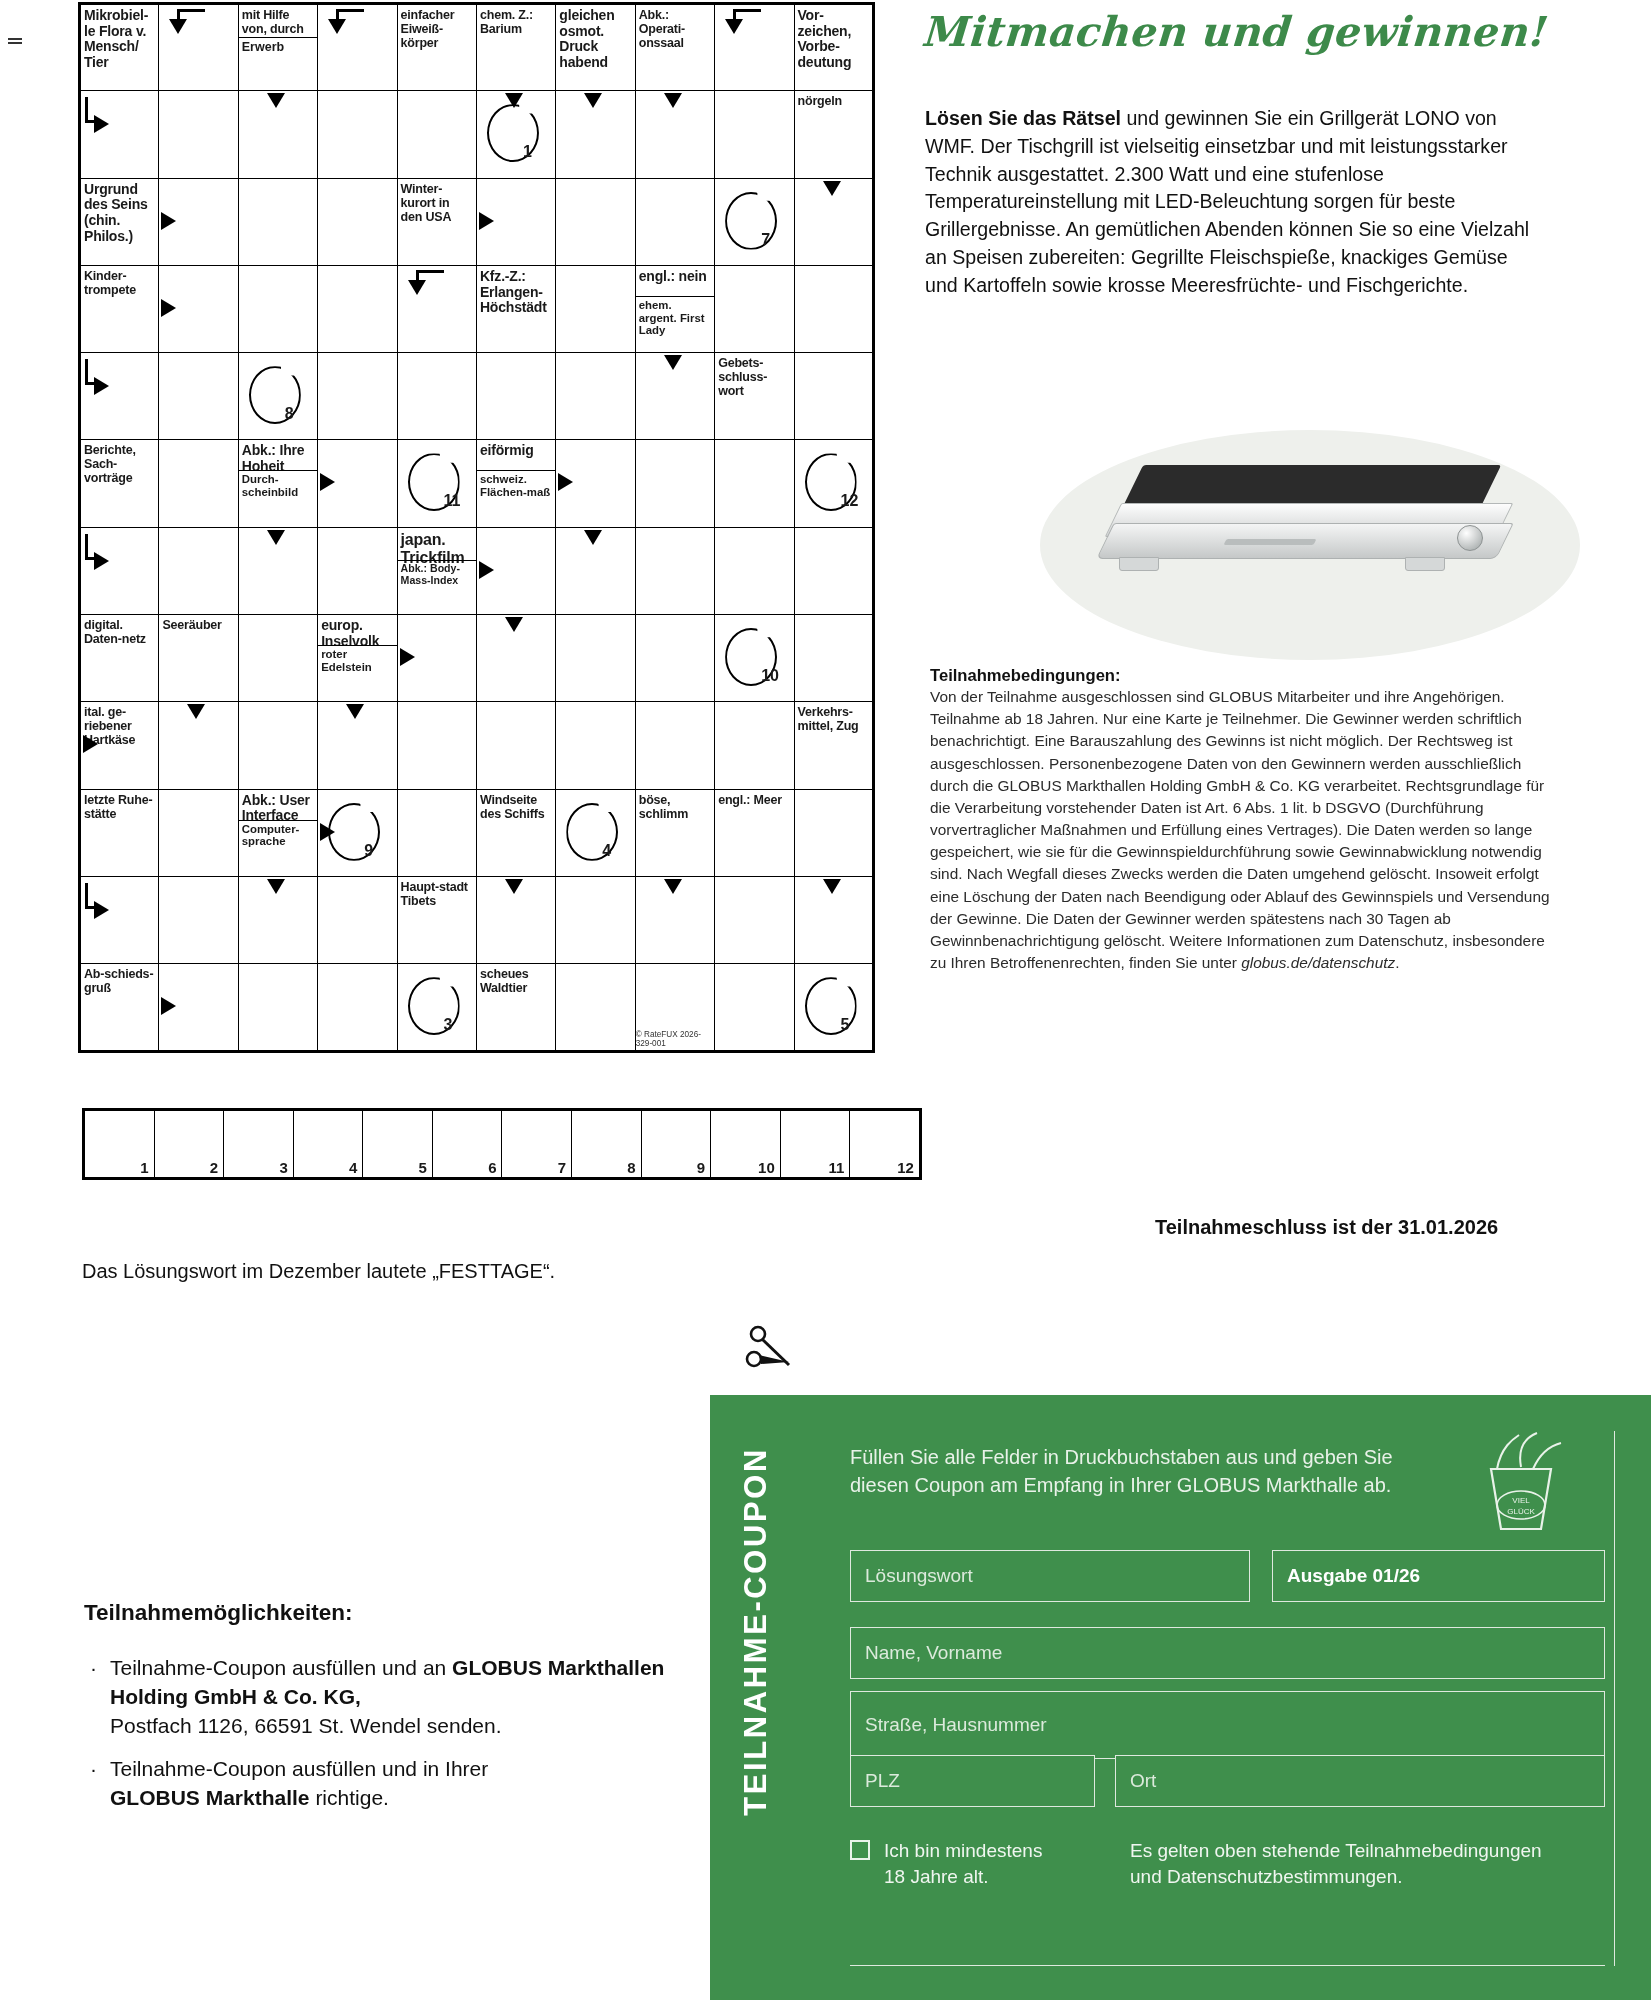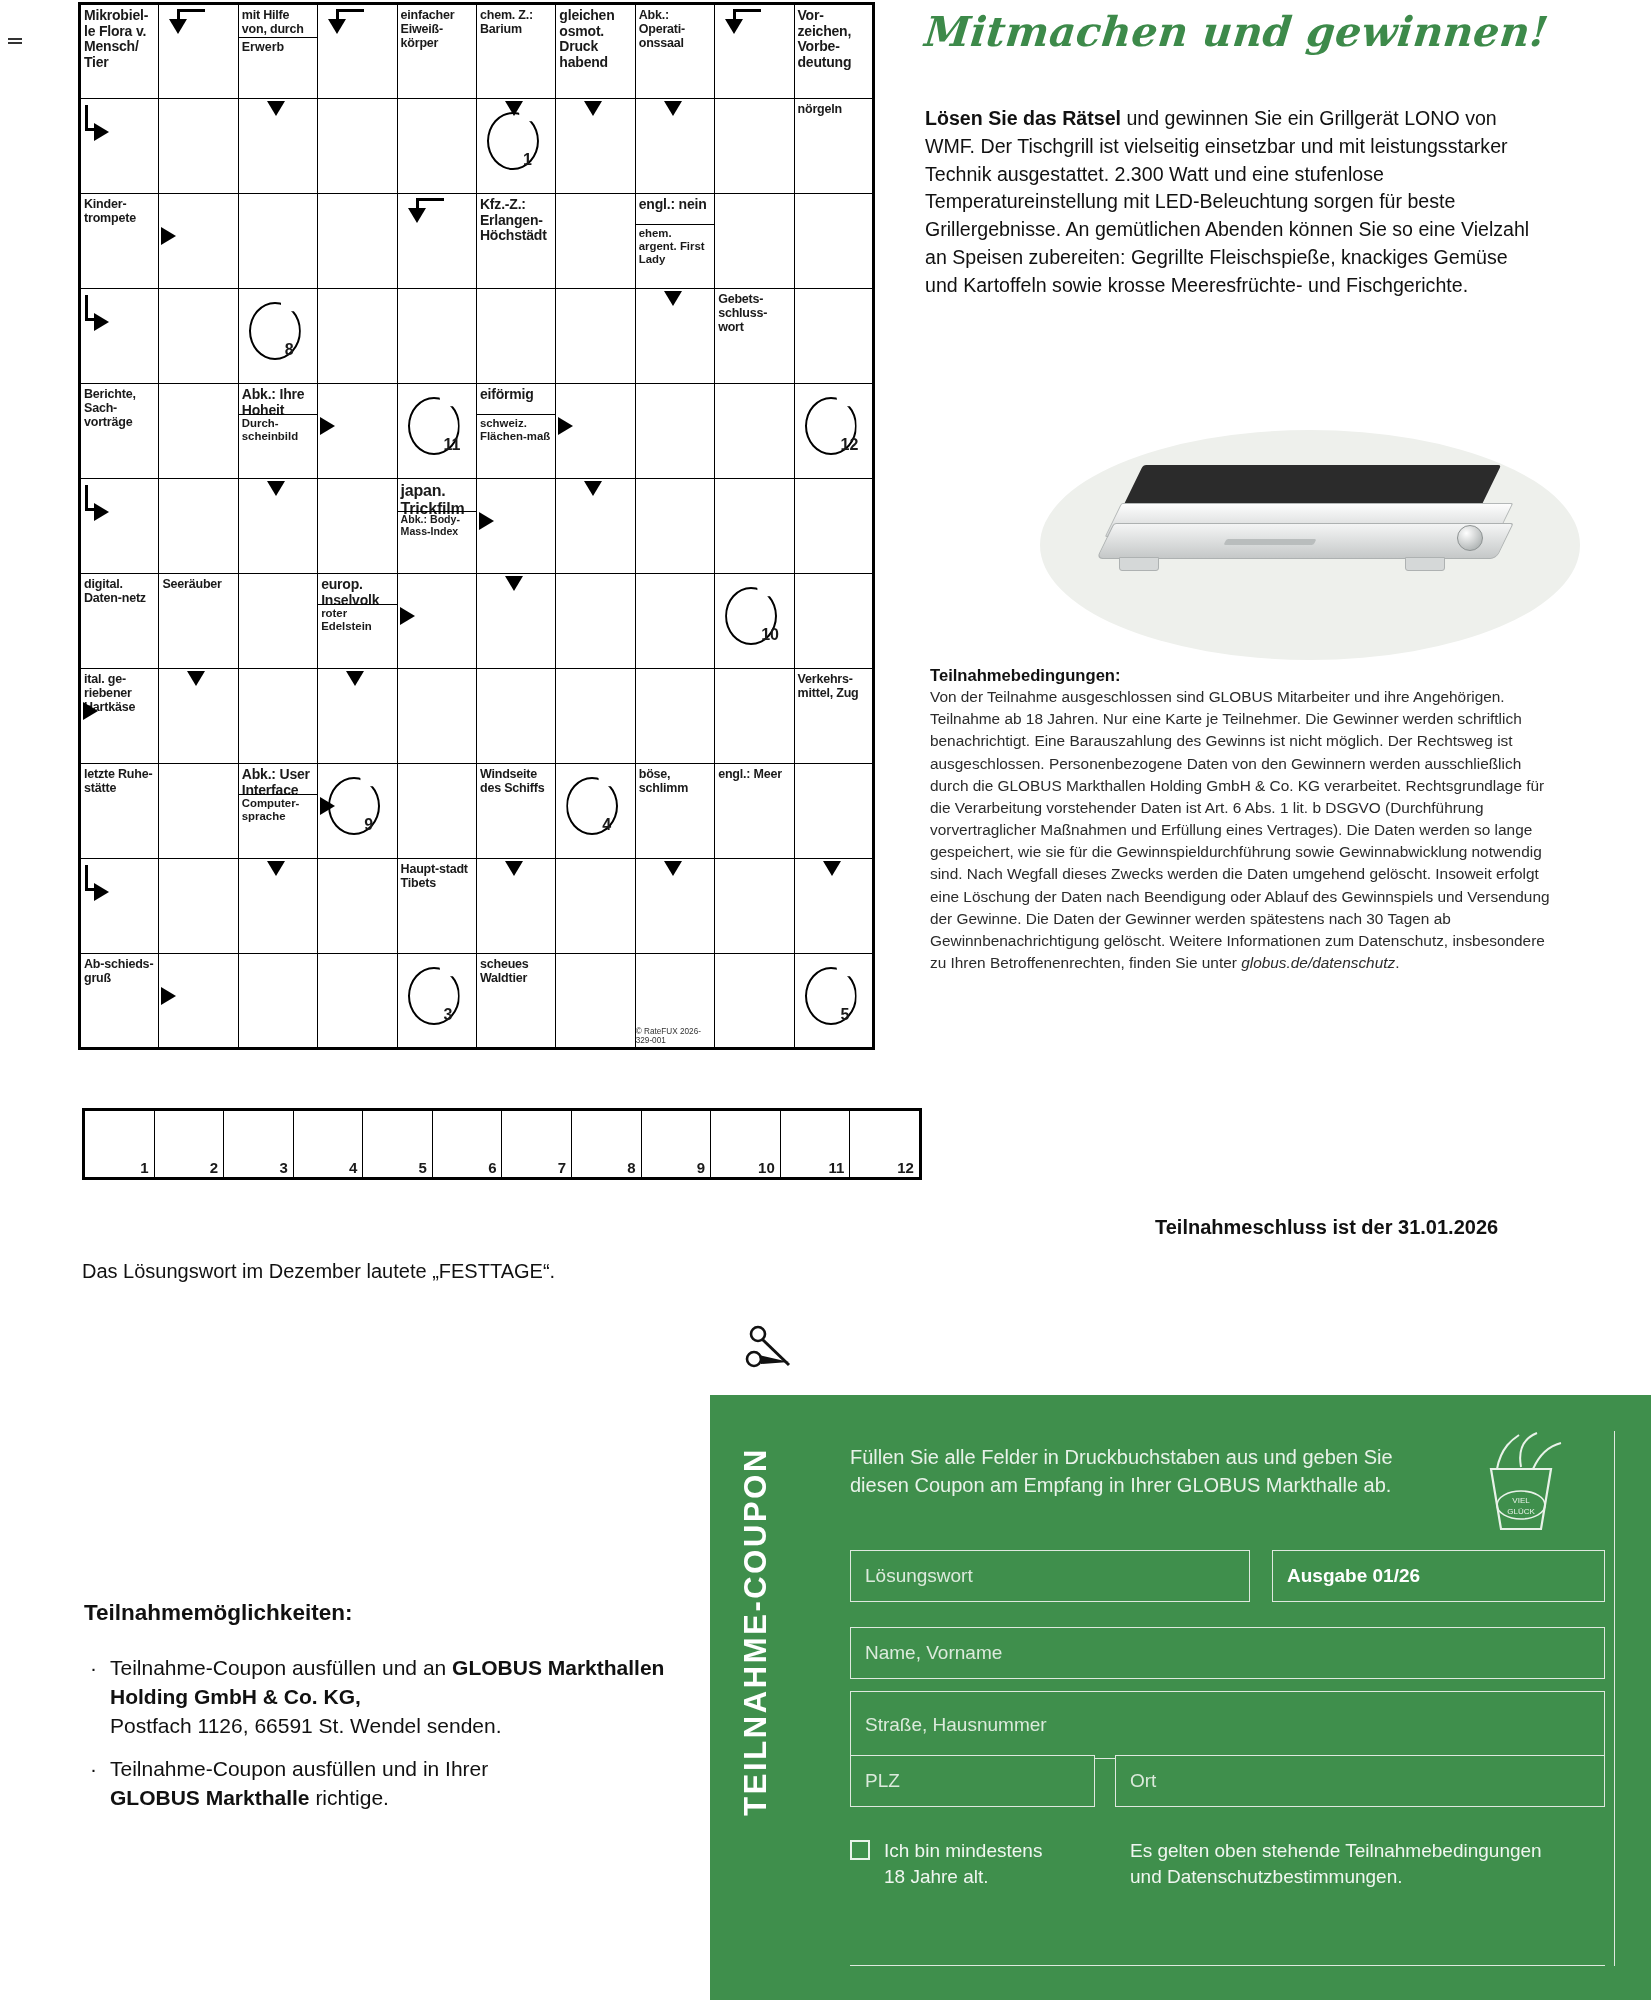--- a/index.html
+++ b/index.html
@@ -345,20 +345,45 @@
           </td>
           <td>
             <div class="arr arr-down" style="left: 28px; top: 2px;"></div>
           </td>
           <td>
             <div class="arr arr-down" style="left: 28px; top: 2px;"></div>
           </td>
           <td></td>
           <td>
             <div class="clue">nörgeln</div>
+          </td>
+        </tr>
+        <tr>
+          <td>
+            <div class="clue small">Urgrund des Seins (chin. Philos.)</div>
+          </td>
+          <td>
+            <div class="arr arr-right" style="left: 2px; top: 33px;"></div>
+          </td>
+          <td></td>
+          <td></td>
+          <td>
+            <div class="clue">Winter-kurort in den USA</div>
+          </td>
+          <td>
+            <div class="arr arr-right" style="left: 2px; top: 33px;"></div>
+          </td>
+          <td></td>
+          <td></td>
+          <td>
+            <div class="circ" style="left: 10px; top: 13px;"></div>
+            <div class="circnum" style="left: 46px; top: 52px;">7</div>
+          </td>
+          <td>
+            <div class="arr arr-down" style="left: 28px; top: 2px;"></div>
           </td>
         </tr>
         <tr>
           <td>
             <div class="clue">Kinder-trompete</div>
           </td>
           <td>
             <div class="arr arr-right" style="left: 2px; top: 33px;"></div>
           </td>
           <td></td>

